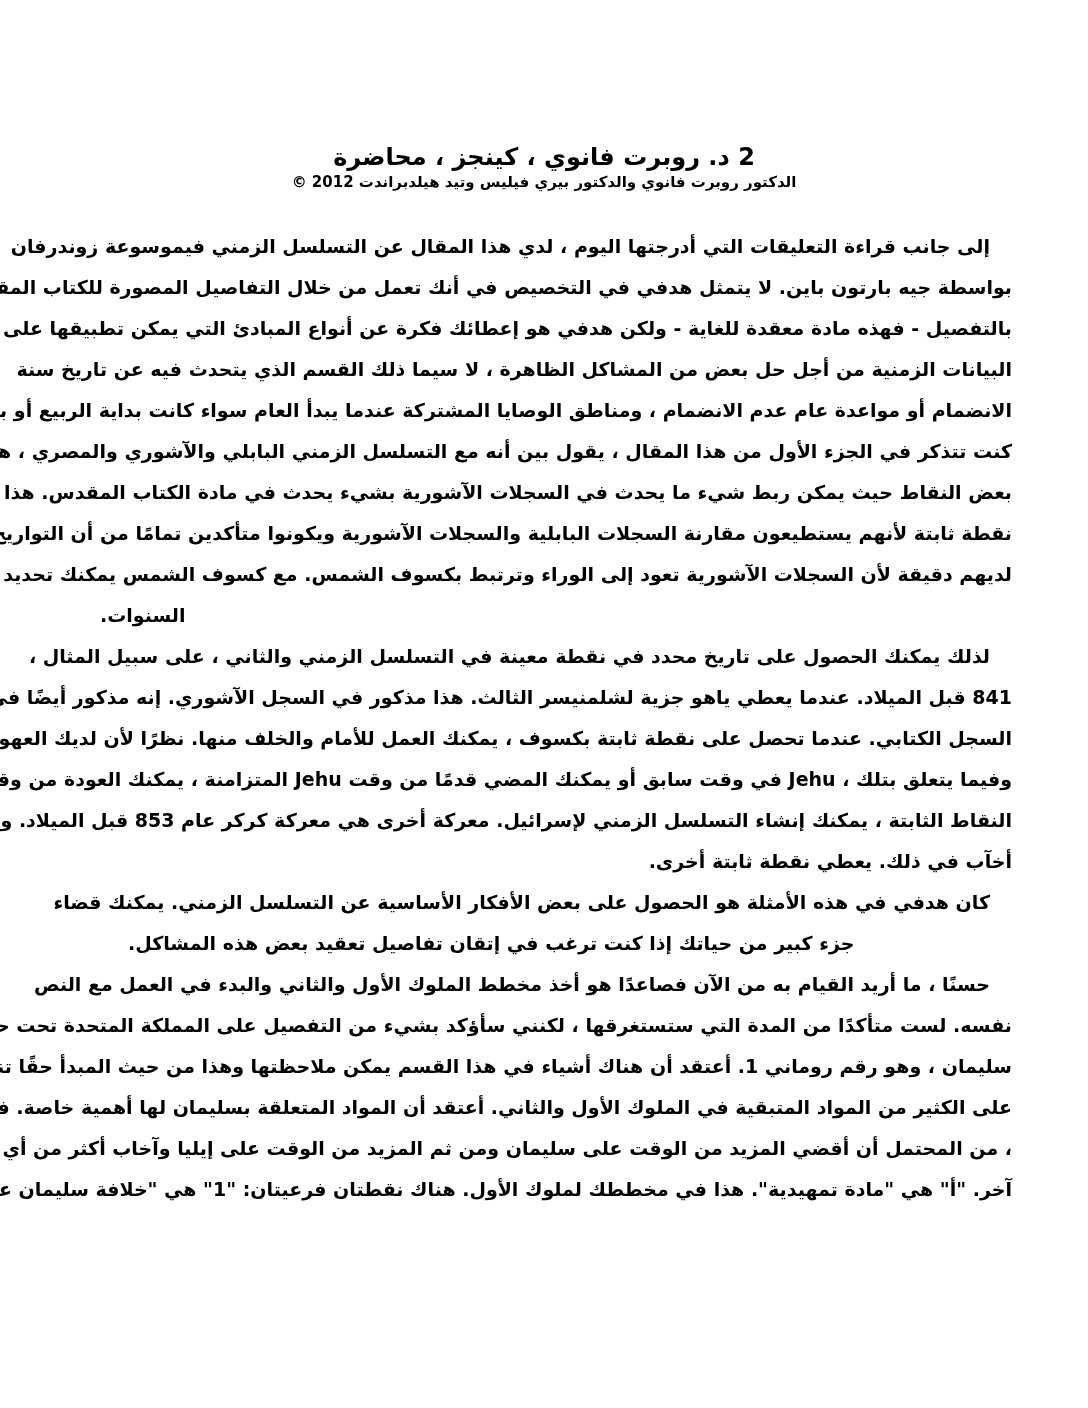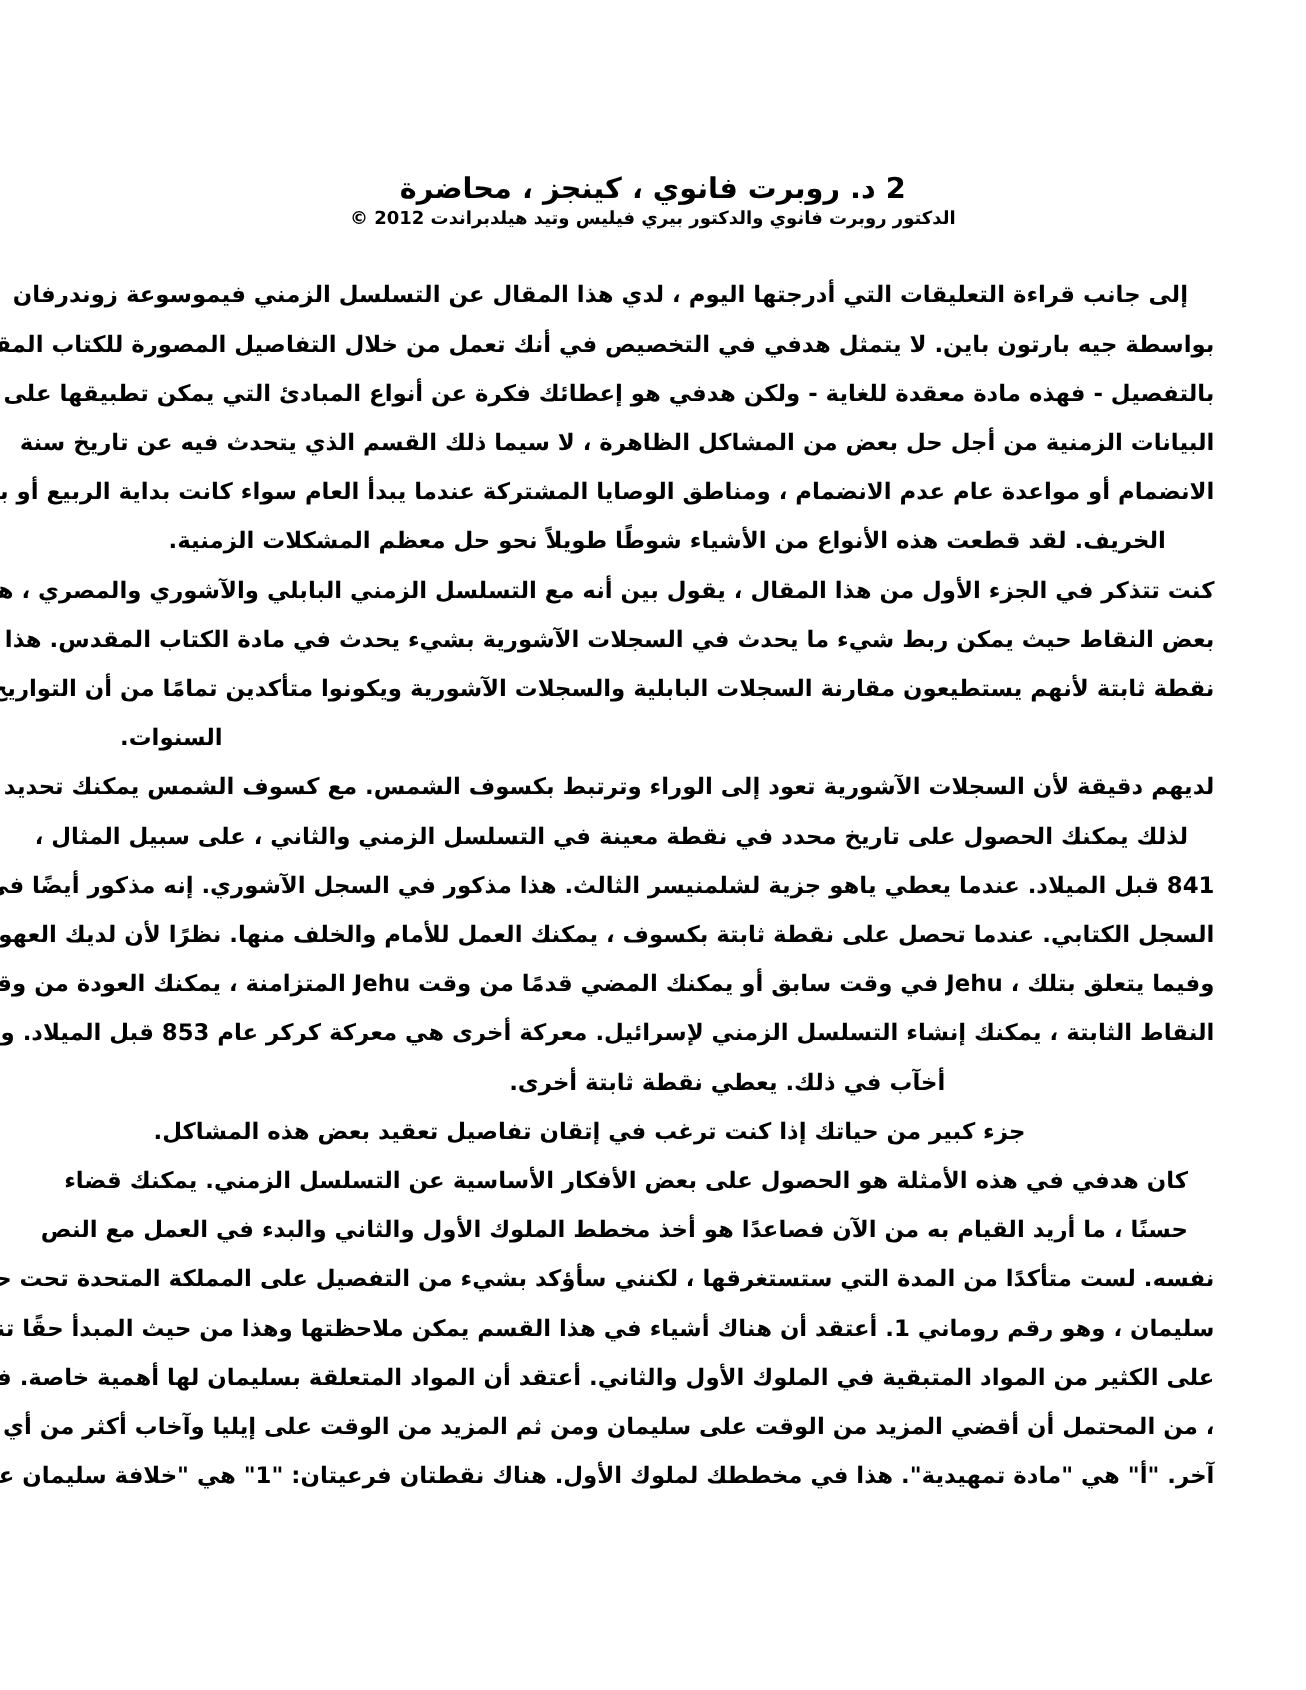--- a/index.html
+++ b/index.html
@@ -32,64 +32,63 @@
   .ln {
     direction: rtl;
     text-align: center;
     font-size: 19px;
     font-weight: bold;
     line-height: 41px;
     white-space: nowrap;
   }
   .ln.first { padding-right: 22px; }     
   .ln.left { text-align: left; }         
-  .ln.left-ind { text-align: center; padding-left: 100px; }
+  .ln.left-ind { text-align: right; padding-left: 100px; }
   .ln.left-sm  { text-align: left; padding-left: 28px; }
 </style>
 </head>
 <body>
 
 <div class="page">
 
   <div class="header">
     <div class="title">2 د. روبرت فانوي ، كينجز ، محاضرة</div>
     <div class="copyright">الدكتور روبرت فانوي والدكتور بيري فيليس وتيد هيلدبراندت 2012 ©</div>
   </div>
 
   <div class="doc-body">
 
     <div class="para">
       <div class="ln first">إلى جانب قراءة التعليقات التي أدرجتها اليوم ، لدي هذا المقال عن التسلسل الزمني فيموسوعة زوندرفان</div>
       <div class="ln">بواسطة جيه بارتون باين. لا يتمثل هدفي في التخصيص في أنك تعمل من خلال التفاصيل المصورة للكتاب المقدس</div>
       <div class="ln">بالتفصيل - فهذه مادة معقدة للغاية - ولكن هدفي هو إعطائك فكرة عن أنواع المبادئ التي يمكن تطبيقها على هذه</div>
       <div class="ln">البيانات الزمنية من أجل حل بعض من المشاكل الظاهرة ، لا سيما ذلك القسم الذي يتحدث فيه عن تاريخ سنة</div>
       <div class="ln">الانضمام أو مواعدة عام عدم الانضمام ، ومناطق الوصايا المشتركة عندما يبدأ العام سواء كانت بداية الربيع أو بداية</div>
-      <div class="ln">الخريف. لقد قطعت هذه الأنواع من الأشياء شوطًا طويلاً نحو حل معظم المشكلات الزمنية.</div>
     </div>
 
     <div class="para">
       <div class="ln">كنت تتذكر في الجزء الأول من هذا المقال ، يقول بين أنه مع التسلسل الزمني البابلي والآشوري والمصري ، هناك</div>
       <div class="ln">بعض النقاط حيث يمكن ربط شيء ما يحدث في السجلات الآشورية بشيء يحدث في مادة الكتاب المقدس. هذا يعطي</div>
       <div class="ln">نقطة ثابتة لأنهم يستطيعون مقارنة السجلات البابلية والسجلات الآشورية ويكونوا متأكدين تمامًا من أن التواريخ التي</div>
+      <div class="ln">لديهم دقيقة لأن السجلات الآشورية تعود إلى الوراء وترتبط بكسوف الشمس. مع كسوف الشمس يمكنك تحديد</div>
       <div class="ln left">السنوات.</div>
-      <div class="ln">لديهم دقيقة لأن السجلات الآشورية تعود إلى الوراء وترتبط بكسوف الشمس. مع كسوف الشمس يمكنك تحديد</div>
     </div>
 
     <div class="para">
       <div class="ln first">لذلك يمكنك الحصول على تاريخ محدد في نقطة معينة في التسلسل الزمني والثاني ، على سبيل المثال ،</div>
       <div class="ln">841 قبل الميلاد. عندما يعطي ياهو جزية لشلمنيسر الثالث. هذا مذكور في السجل الآشوري. إنه مذكور أيضًا في</div>
       <div class="ln">السجل الكتابي. عندما تحصل على نقطة ثابتة بكسوف ، يمكنك العمل للأمام والخلف منها. نظرًا لأن لديك العهود</div>
       <div class="ln">وفيما يتعلق بتلك ، Jehu في وقت سابق أو يمكنك المضي قدمًا من وقت Jehu المتزامنة ، يمكنك العودة من وقت</div>
       <div class="ln">النقاط الثابتة ، يمكنك إنشاء التسلسل الزمني لإسرائيل. معركة أخرى هي معركة كركر عام 853 قبل الميلاد. وتورط</div>
       <div class="ln left-ind">أخآب في ذلك. يعطي نقطة ثابتة أخرى.</div>
     </div>
 
     <div class="para">
+      <div class="ln first">كان هدفي في هذه الأمثلة هو الحصول على بعض الأفكار الأساسية عن التسلسل الزمني. يمكنك قضاء</div>
       <div class="ln left-sm">جزء كبير من حياتك إذا كنت ترغب في إتقان تفاصيل تعقيد بعض هذه المشاكل.</div>
-      <div class="ln first">كان هدفي في هذه الأمثلة هو الحصول على بعض الأفكار الأساسية عن التسلسل الزمني. يمكنك قضاء</div>
     </div>
 
     <div class="para">
       <div class="ln first">حسنًا ، ما أريد القيام به من الآن فصاعدًا هو أخذ مخطط الملوك الأول والثاني والبدء في العمل مع النص</div>
       <div class="ln">نفسه. لست متأكدًا من المدة التي ستستغرقها ، لكنني سأؤكد بشيء من التفصيل على المملكة المتحدة تحت حكم</div>
       <div class="ln">سليمان ، وهو رقم روماني 1. أعتقد أن هناك أشياء في هذا القسم يمكن ملاحظتها وهذا من حيث المبدأ حقًا تنطبق</div>
       <div class="ln">على الكثير من المواد المتبقية في الملوك الأول والثاني. أعتقد أن المواد المتعلقة بسليمان لها أهمية خاصة. في الواقع</div>
       <div class="ln">، من المحتمل أن أقضي المزيد من الوقت على سليمان ومن ثم المزيد من الوقت على إيليا وآخاب أكثر من أي قسم</div>
       <div class="ln">آخر. "أ" هي "مادة تمهيدية". هذا في مخططك لملوك الأول. هناك نقطتان فرعيتان: "1" هي "خلافة سليمان على</div>
     </div>

